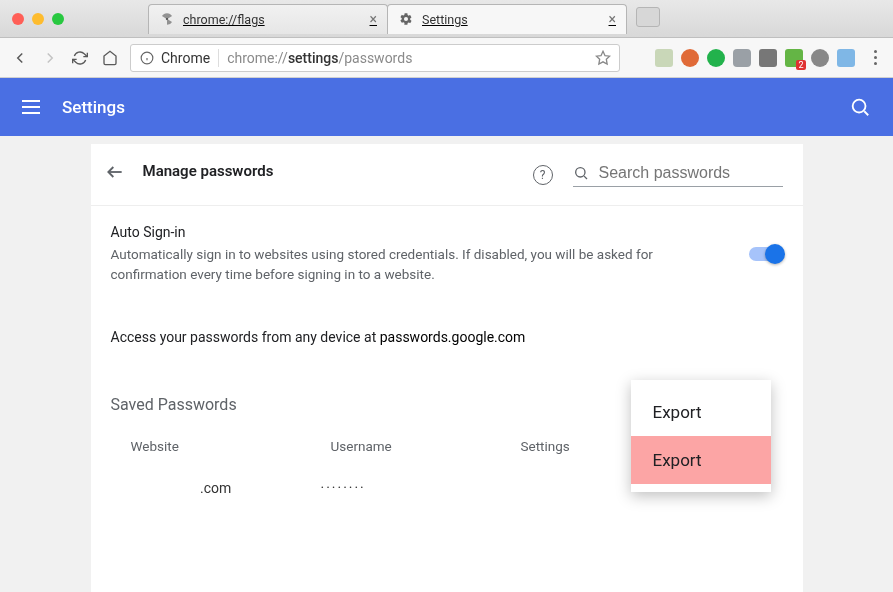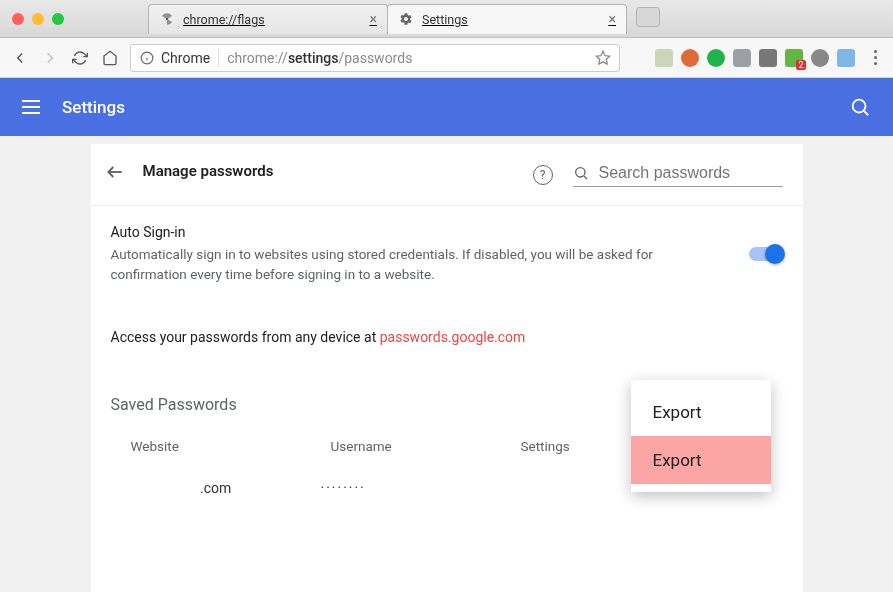--- a/index.html
+++ b/index.html
@@ -59,21 +59,21 @@
   
   .row{ padding:18px 20px; border-top:1px solid #eee; display:flex; align-items:center;}
   .row.first{border-top:none; padding-top:30px;}
   .row .label{ font-size:14px; color:#202124;}
   .row .label.blue{ color:#1a73e8;}
   .row .sub{ font-size:13.5px; color:#5f6368; margin-top:4px; line-height:1.5; max-width:560px;}
   .row .toggle{ margin-left:auto;}
   .toggle{ width:34px; height:14px; background:#a6c3fa; border-radius:10px; position:relative;}
   .toggle::after{ content:""; position:absolute; right:-2px; top:-3px; width:20px; height:20px; background:#1a73e8; border-radius:50%; box-shadow:0 1px 3px rgba(0,0,0,.3);}
   .access-row{ padding:26px 20px 30px; font-size:14px; color:#202124;}
-  .access-row a{ color:#ef4444; text-decoration:none;}
+  .access-row a{ color:#000000; text-decoration:none;}
   
   .section-title{ padding:20px 20px 10px; font-size:16px; color:#5f6368;}
   .table-head{ display:flex; padding:14px 20px 14px 40px; font-size:13.5px; color:#5f6368;}
   .col1{width:200px;} .col2{width:190px;} .col3{flex:1;}
   .table-row{ display:flex; padding:12px 20px 12px 40px; font-size:14px; align-items:center;}
   .table-row .site{ color:#1a73e8;}
   .table-row .user{ color:#333;}
   .table-row .pwd{ color:#333; letter-spacing:2px;}
   
   

